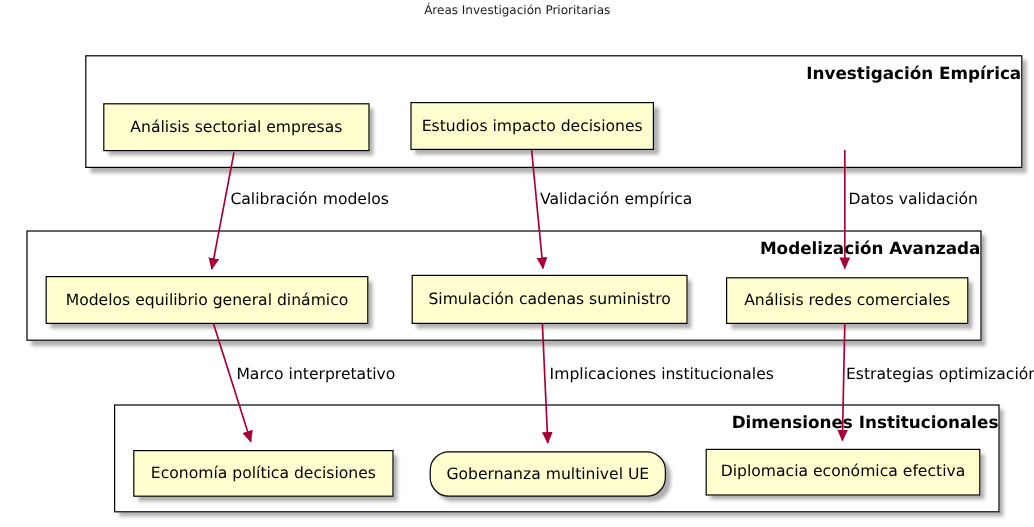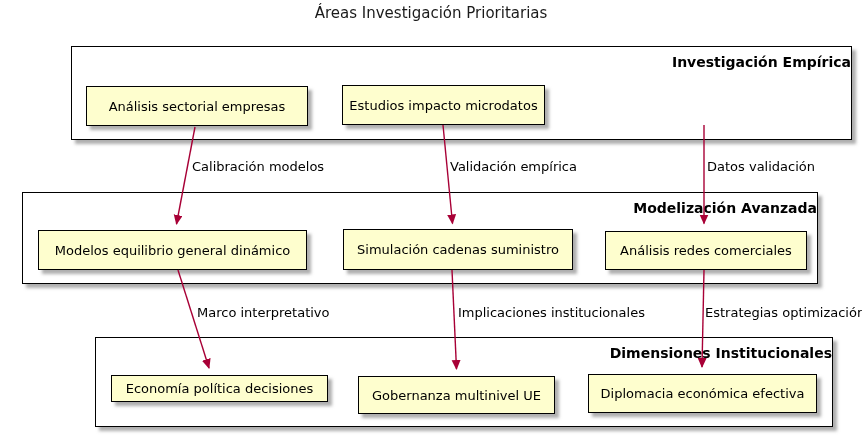--- a/index.html
+++ b/index.html
@@ -13,21 +13,21 @@
     height: 439px;
     background: #ffffff;
     overflow: hidden;
   }
   .diagram-title {
     position: absolute;
     top: 4px;
     left: 0;
     width: 100%;
     text-align: center;
-    font-size: 15px;
+    font-size: 10px;
     color: #1a1a1a;
   }
   .group {
     position: absolute;
     background: var(--container-fill, #ffffff);
     border: 1.6px solid var(--node-border, #000000);
     box-shadow: 4px 4px 3px rgba(110,110,110,0.55);
     box-sizing: border-box;
   }
   .group-title {
@@ -80,28 +80,28 @@
 
   <div class="group" style="left:22px; top:192px; width:796px; height:92px;">
     <div class="group-title">Modelización Avanzada</div>
   </div>
 
   <div class="group" style="left:95px; top:337px; width:738px; height:90px;">
     <div class="group-title">Dimensiones Institucionales</div>
   </div>
 
   <div class="node" style="left:86px; top:86px; width:222px; height:40px;">Análisis sectorial empresas</div>
-  <div class="node" style="left:342px; top:85px; width:203px; height:40px;">Estudios impacto microdatos</div>
+  <div class="node" style="left:342px; top:85px; width:203px; height:40px;">Estudios impacto decisiones</div>
 
   <div class="node" style="left:38px; top:230px; width:269px; height:40px;">Modelos equilibrio general dinámico</div>
   <div class="node" style="left:343px; top:229px; width:230px; height:41px;">Simulación cadenas suministro</div>
   <div class="node" style="left:605px; top:231px; width:202px; height:39px;">Análisis redes comerciales</div>
 
-  <div class="node" style="left:111px; top:375px; width:217px; height:27px;">Economía política decisiones</div>
-  <div class="node" style="left:358px; top:376px; width:197px; height:38px;">Gobernanza multinivel UE</div>
+  <div class="node" style="left:111px; top:375px; width:217px; height:39px;">Economía política decisiones</div>
+  <div class="node" style="left:358px; top:376px; width:197px; height:38px;border-radius:16px;">Gobernanza multinivel UE</div>
   <div class="node" style="left:588px; top:374px; width:229px; height:39px;">Diplomacia económica efectiva</div>
 
   <span class="edge-label" style="left:192px; top:159px;">Calibración modelos</span>
   <span class="edge-label" style="left:450px; top:159px;">Validación empírica</span>
   <span class="edge-label" style="left:707px; top:159px;">Datos validación</span>
   <span class="edge-label" style="left:197px; top:305px;">Marco interpretativo</span>
   <span class="edge-label" style="left:458px; top:305px;">Implicaciones institucionales</span>
   <span class="edge-label" style="left:705px; top:305px;">Estrategias optimización</span>
 
   <svg class="edges" viewBox="0 0 862 439">

